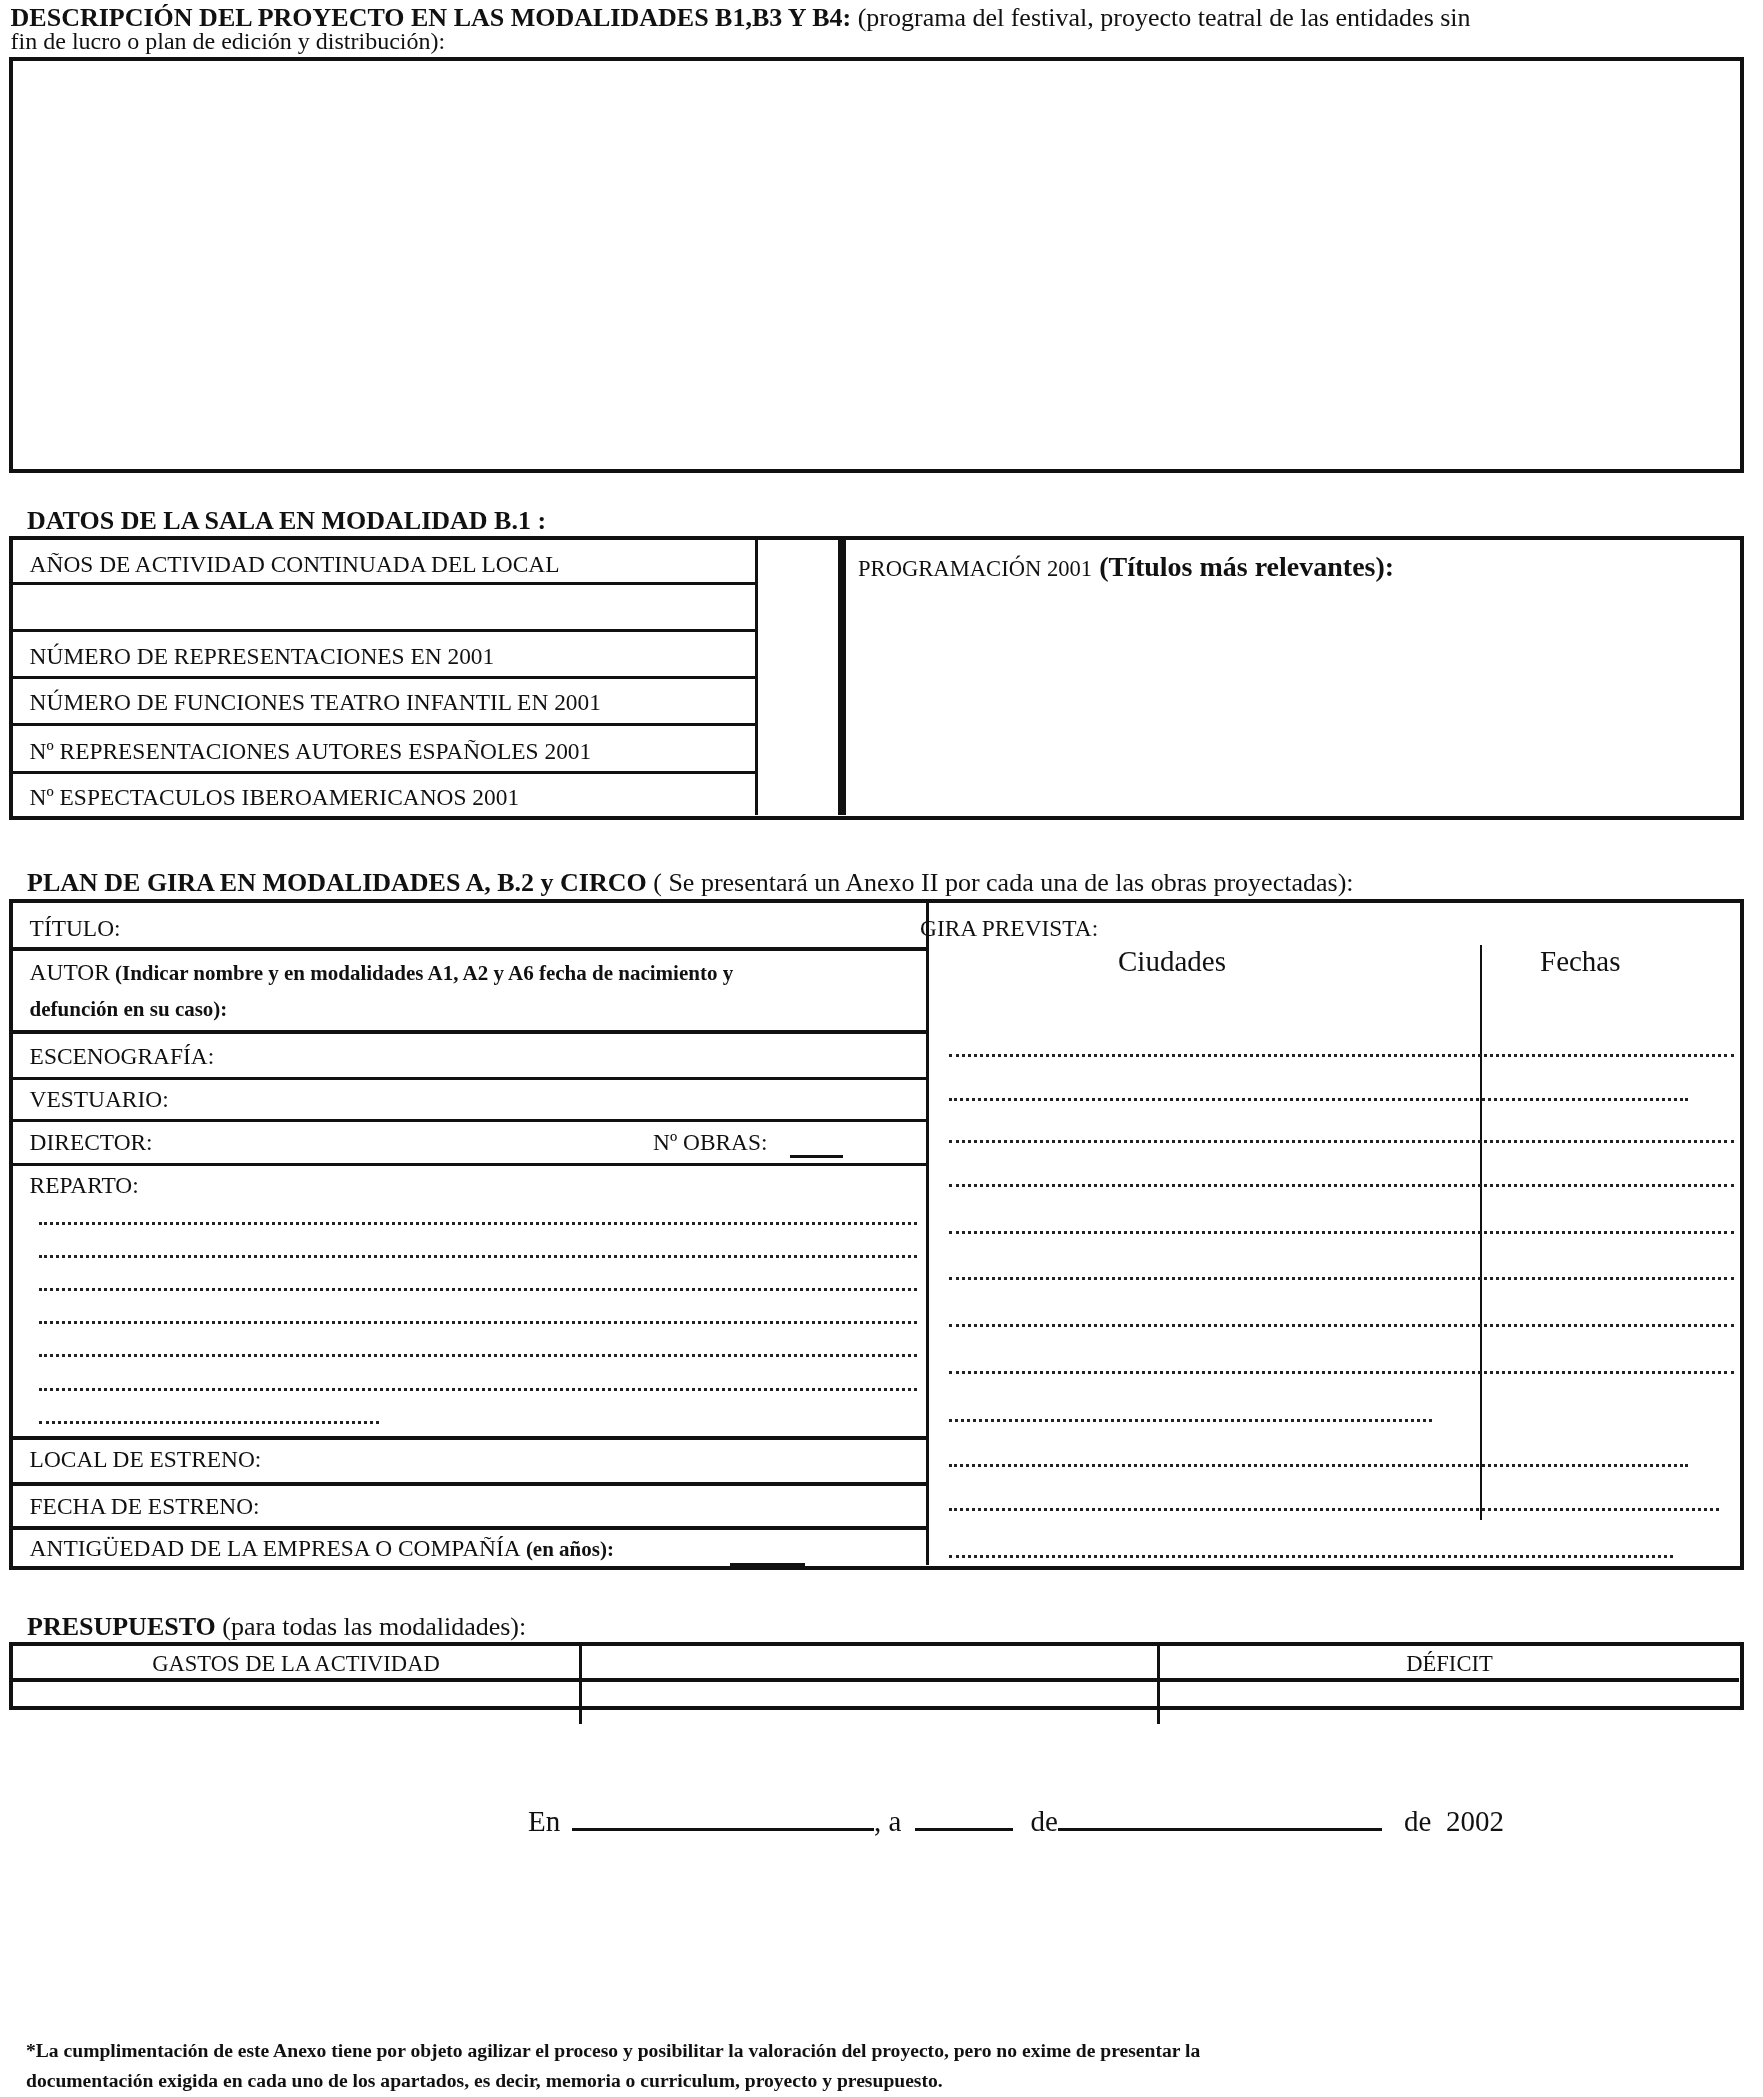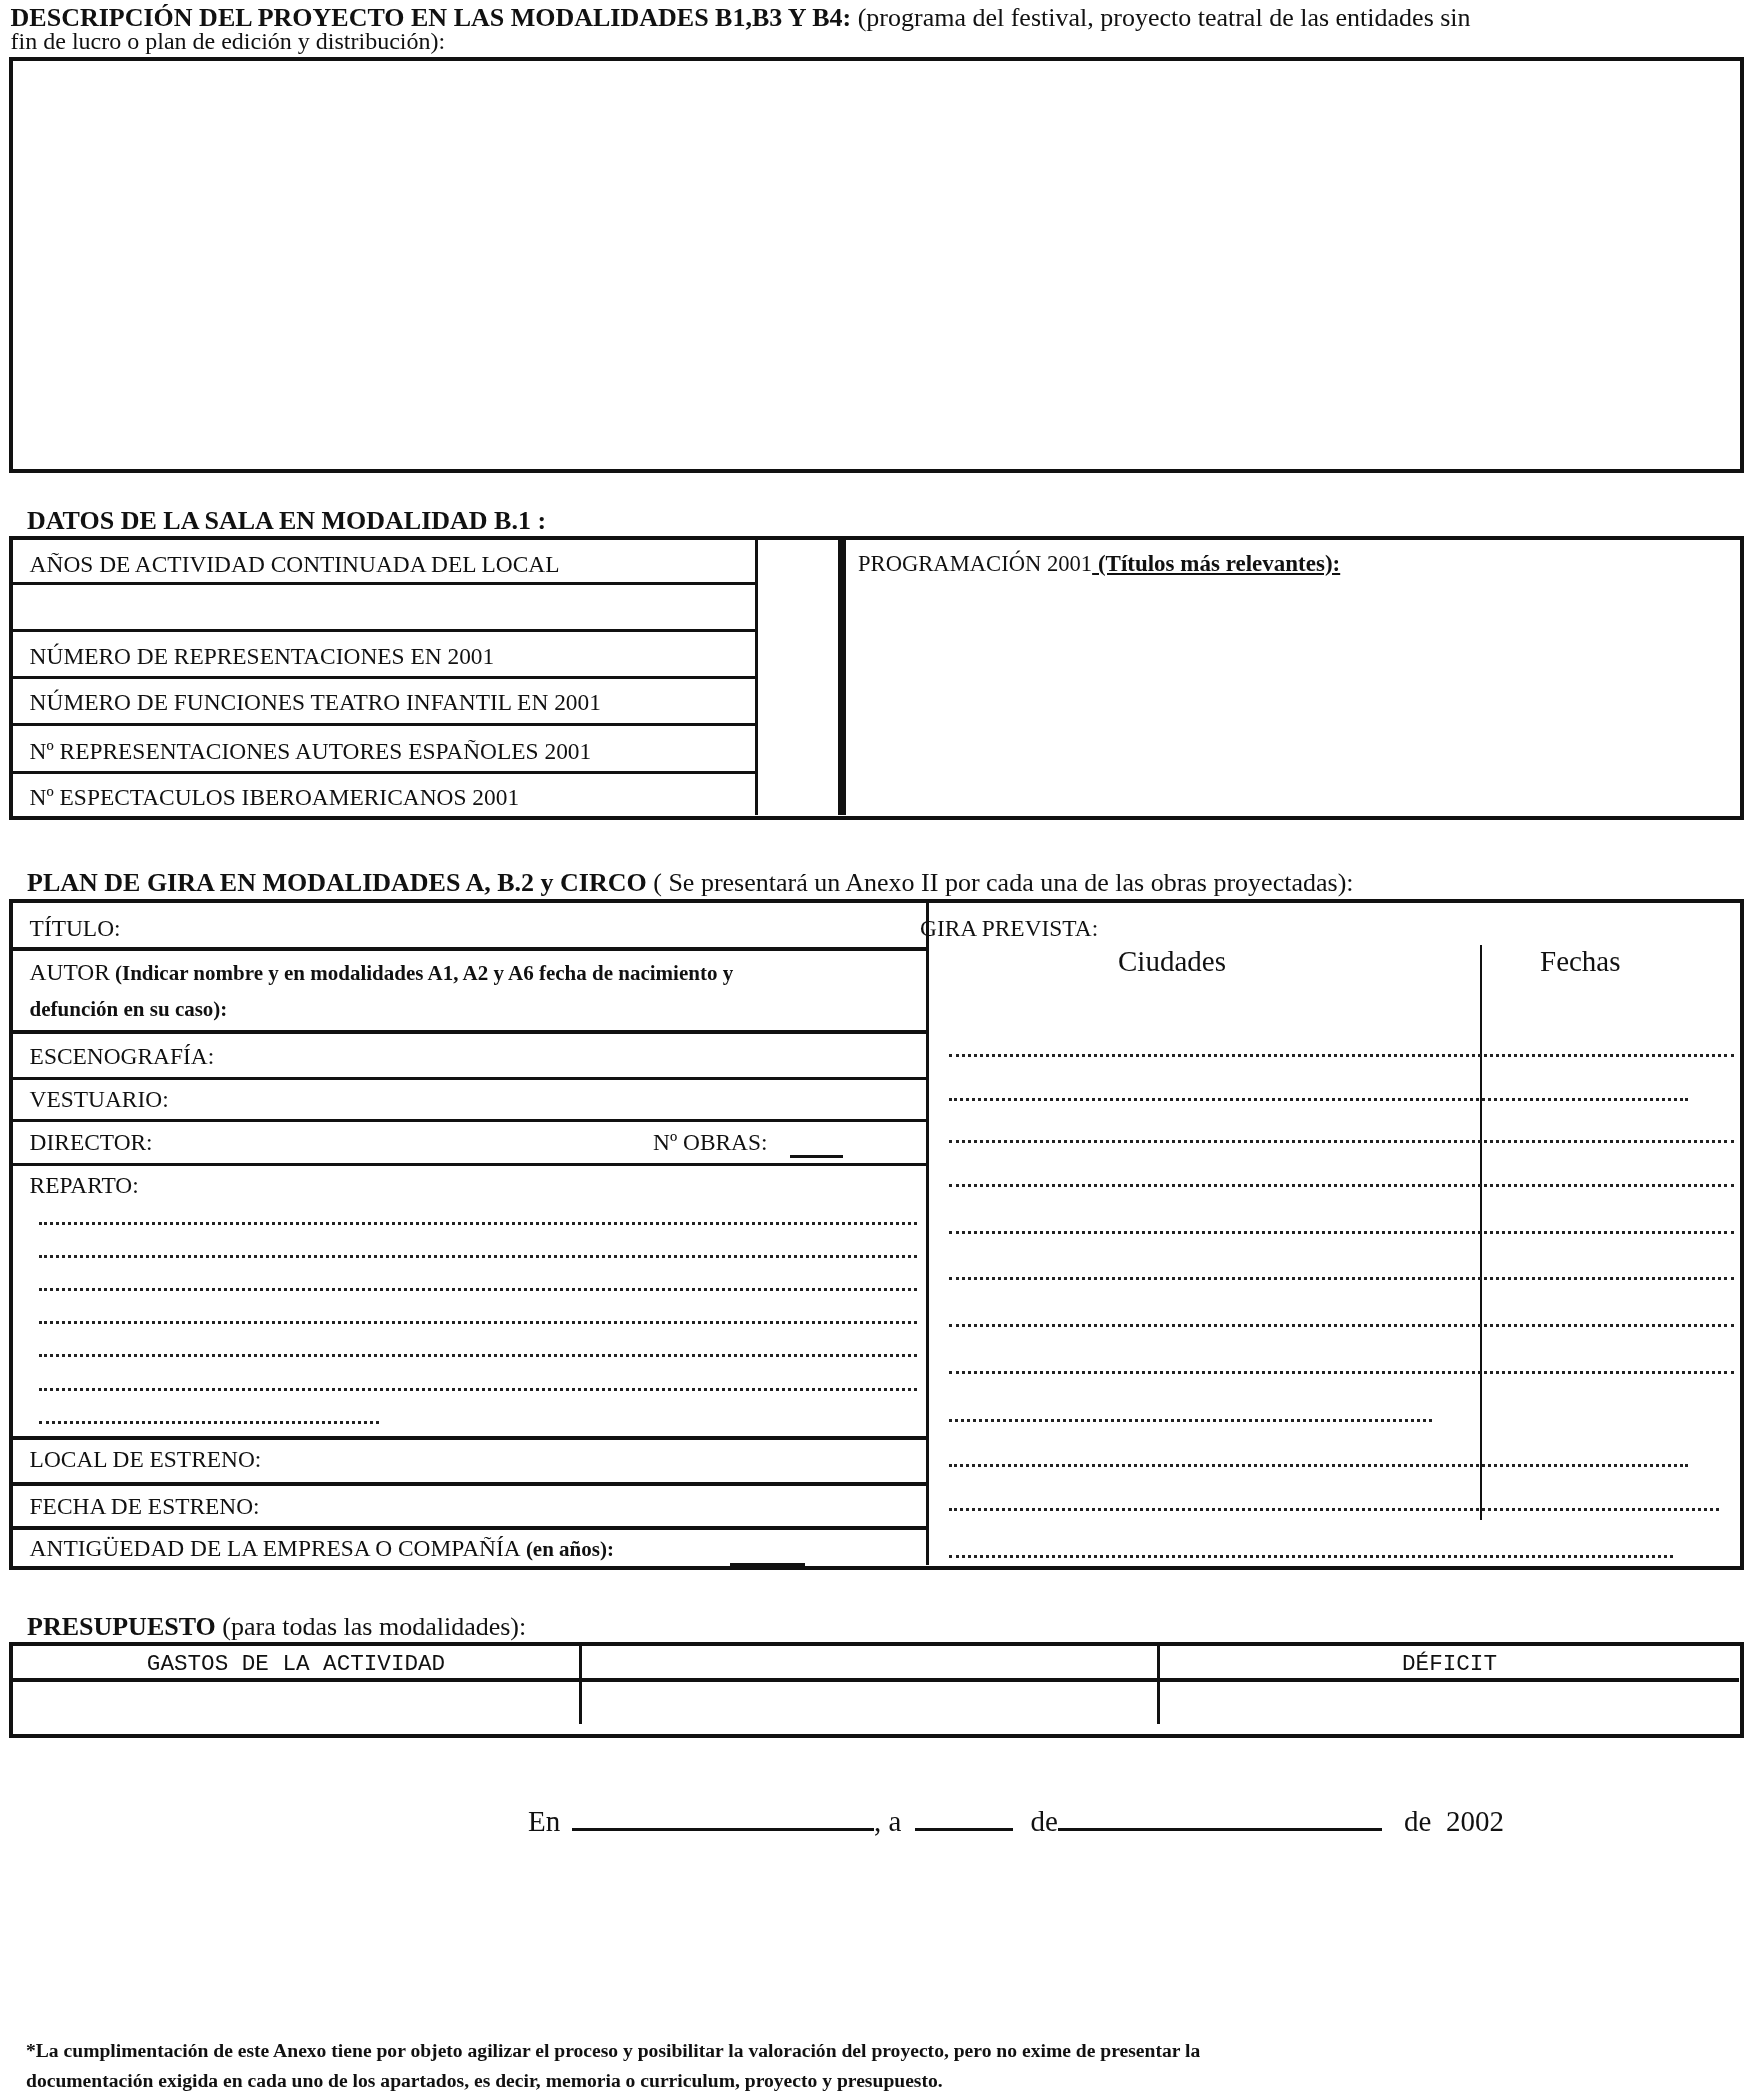--- a/index.html
+++ b/index.html
@@ -55,21 +55,21 @@
     <div class="abs" style="left:0; top:45px; width:80px; height:44px;"></div>
     <div class="abs" style="left:0; top:92px; width:80px; height:44px;"></div>
     <div class="abs" style="left:0; top:139px; width:80px; height:44px;"></div>
     <div class="abs" style="left:0; top:186px; width:80px; height:45px;"></div>
     <div class="abs" style="left:0; top:234px; width:80px; height:41px;"></div>
   </div>
   <div class="abs" style="left:825px; top:0; width:7.5px; height:275px; background:#111;"></div>
 
   <div class="abs" style="left:833px; top:0; width:893px; height:275px;">
     <div class="abs label" style="left:12px; top:10.6px; font-size:22.6px;">
-      <span>PROGRAMACIÓN 2001</span><span class="small-bold" style="font-size:23px;text-decoration:underline;"> (Títulos más relevantes):</span>
+      <span>PROGRAMACIÓN 2001</span><span class="small-bold" style="font-size:28px;"> (Títulos más relevantes):</span>
     </div>
   </div>
 </div>
 
 <div class="abs heading" style="left:27px; top:868px;">
   <span>PLAN DE GIRA EN MODALIDADES A, B.2 y CIRCO</span><span class="normal"> ( Se presentará un Anexo II por cada una de las obras proyectadas):</span>
 </div>
 
 <div class="abs box" style="left:9px; top:899px; width:1735px; height:671px; border-width:4.5px;">
 
@@ -142,21 +142,21 @@
     <div class="dots" style="left:10.6px; top:365px; width:483px;"></div>
     <div class="dots" style="left:10.6px; top:410px; width:739px;"></div>
     <div class="dots" style="left:10.6px; top:454px; width:770px;"></div>
     <div class="dots" style="left:10.6px; top:501px; width:724px;"></div>
   </div>
 </div>
 
 <div class="abs heading" style="left:27px; top:1612px;">
   <span>PRESUPUESTO</span><span class="normal"> (para todas las modalidades):</span>
 </div>
-<div class="abs box" style="left:9px; top:1642px; width:1735px; height:96px; border-width:4.5px;font-family:Liberation Mono, monospace;">
+<div class="abs box" style="left:9px; top:1642px; width:1735px; height:68px; border-width:4.5px;">
   <div class="vline" style="left:566px; top:0; height:78px;"></div>
   <div class="vline" style="left:1144px; top:0; height:78px;"></div>
   <div class="hline" style="left:0; top:32px; width:1726px; height:3.8px;"></div>
   <div class="abs label" style="left:0; top:4.5px; width:566px; text-align:center; font-size:22.6px;">GASTOS DE LA ACTIVIDAD</div>
   <div class="abs label" style="left:1147px; top:4.5px; width:579px; text-align:center; font-size:22.6px;">DÉFICIT</div>
   <div class="abs" style="left:0; top:35px; width:566px; height:43px;"></div>
   <div class="abs" style="left:569px; top:35px; width:575px; height:43px;"></div>
   <div class="abs" style="left:1147px; top:35px; width:579px; height:43px;"></div>
 </div>
 

